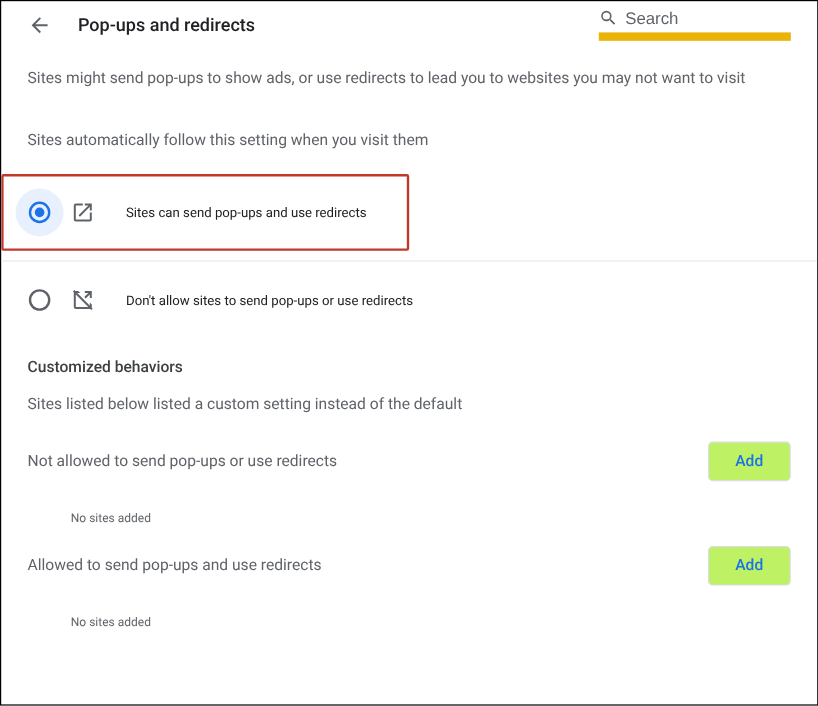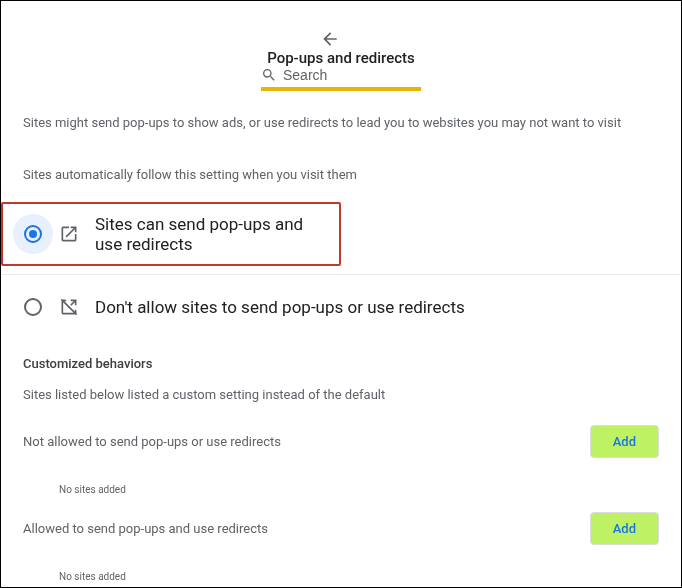--- a/index.html
+++ b/index.html
@@ -13,41 +13,40 @@
       color: #202124;
       width: 682px;
       height: 588px;
       border: 1px solid #000;
       overflow: hidden;
       background: #fff;
     }
     .header {
       display: flex;
       align-items: center;
-      padding: 28px 22px 14px 22px;
-      flex-direction: column;
+      padding: 6px 22px 14px 22px;
     }
     .back-arrow {
       width: 20px;
       height: 20px;
       cursor: pointer;
       fill: #5f6368;
       margin-right: 22px;
       flex-shrink: 0;
     }
     .header-title {
       font-size: 15px;
       font-weight: 500;
       color: #202124;
       flex: 1;
     }
     .search-wrap {
       display: flex;
       align-items: center;
-      border-bottom: 4px solid #eab308;
+      border-bottom: 7px solid #eab308;
       width: 160px;
       padding-bottom: 4px;
     }
     .search-wrap svg {
       width: 16px;
       height: 16px;
       fill: #5f6368;
       margin-right: 6px;
       flex-shrink: 0;
     }
@@ -140,22 +139,23 @@
       background: #1a73e8;
     }
     .row-icon {
       width: 20px;
       height: 20px;
       margin-right: 16px;
       flex-shrink: 0;
       fill: #5f6368;
     }
     .row-label {
-      font-size: 17px;
+      font-size: 11px;
       color: #202124;
+      margin-left: 10px;
     }
     .block {
       margin-top: 17px;
     }
     .block-header {
       display: flex;
       align-items: center;
       justify-content: space-between;
       margin-bottom: 26px;
     }

